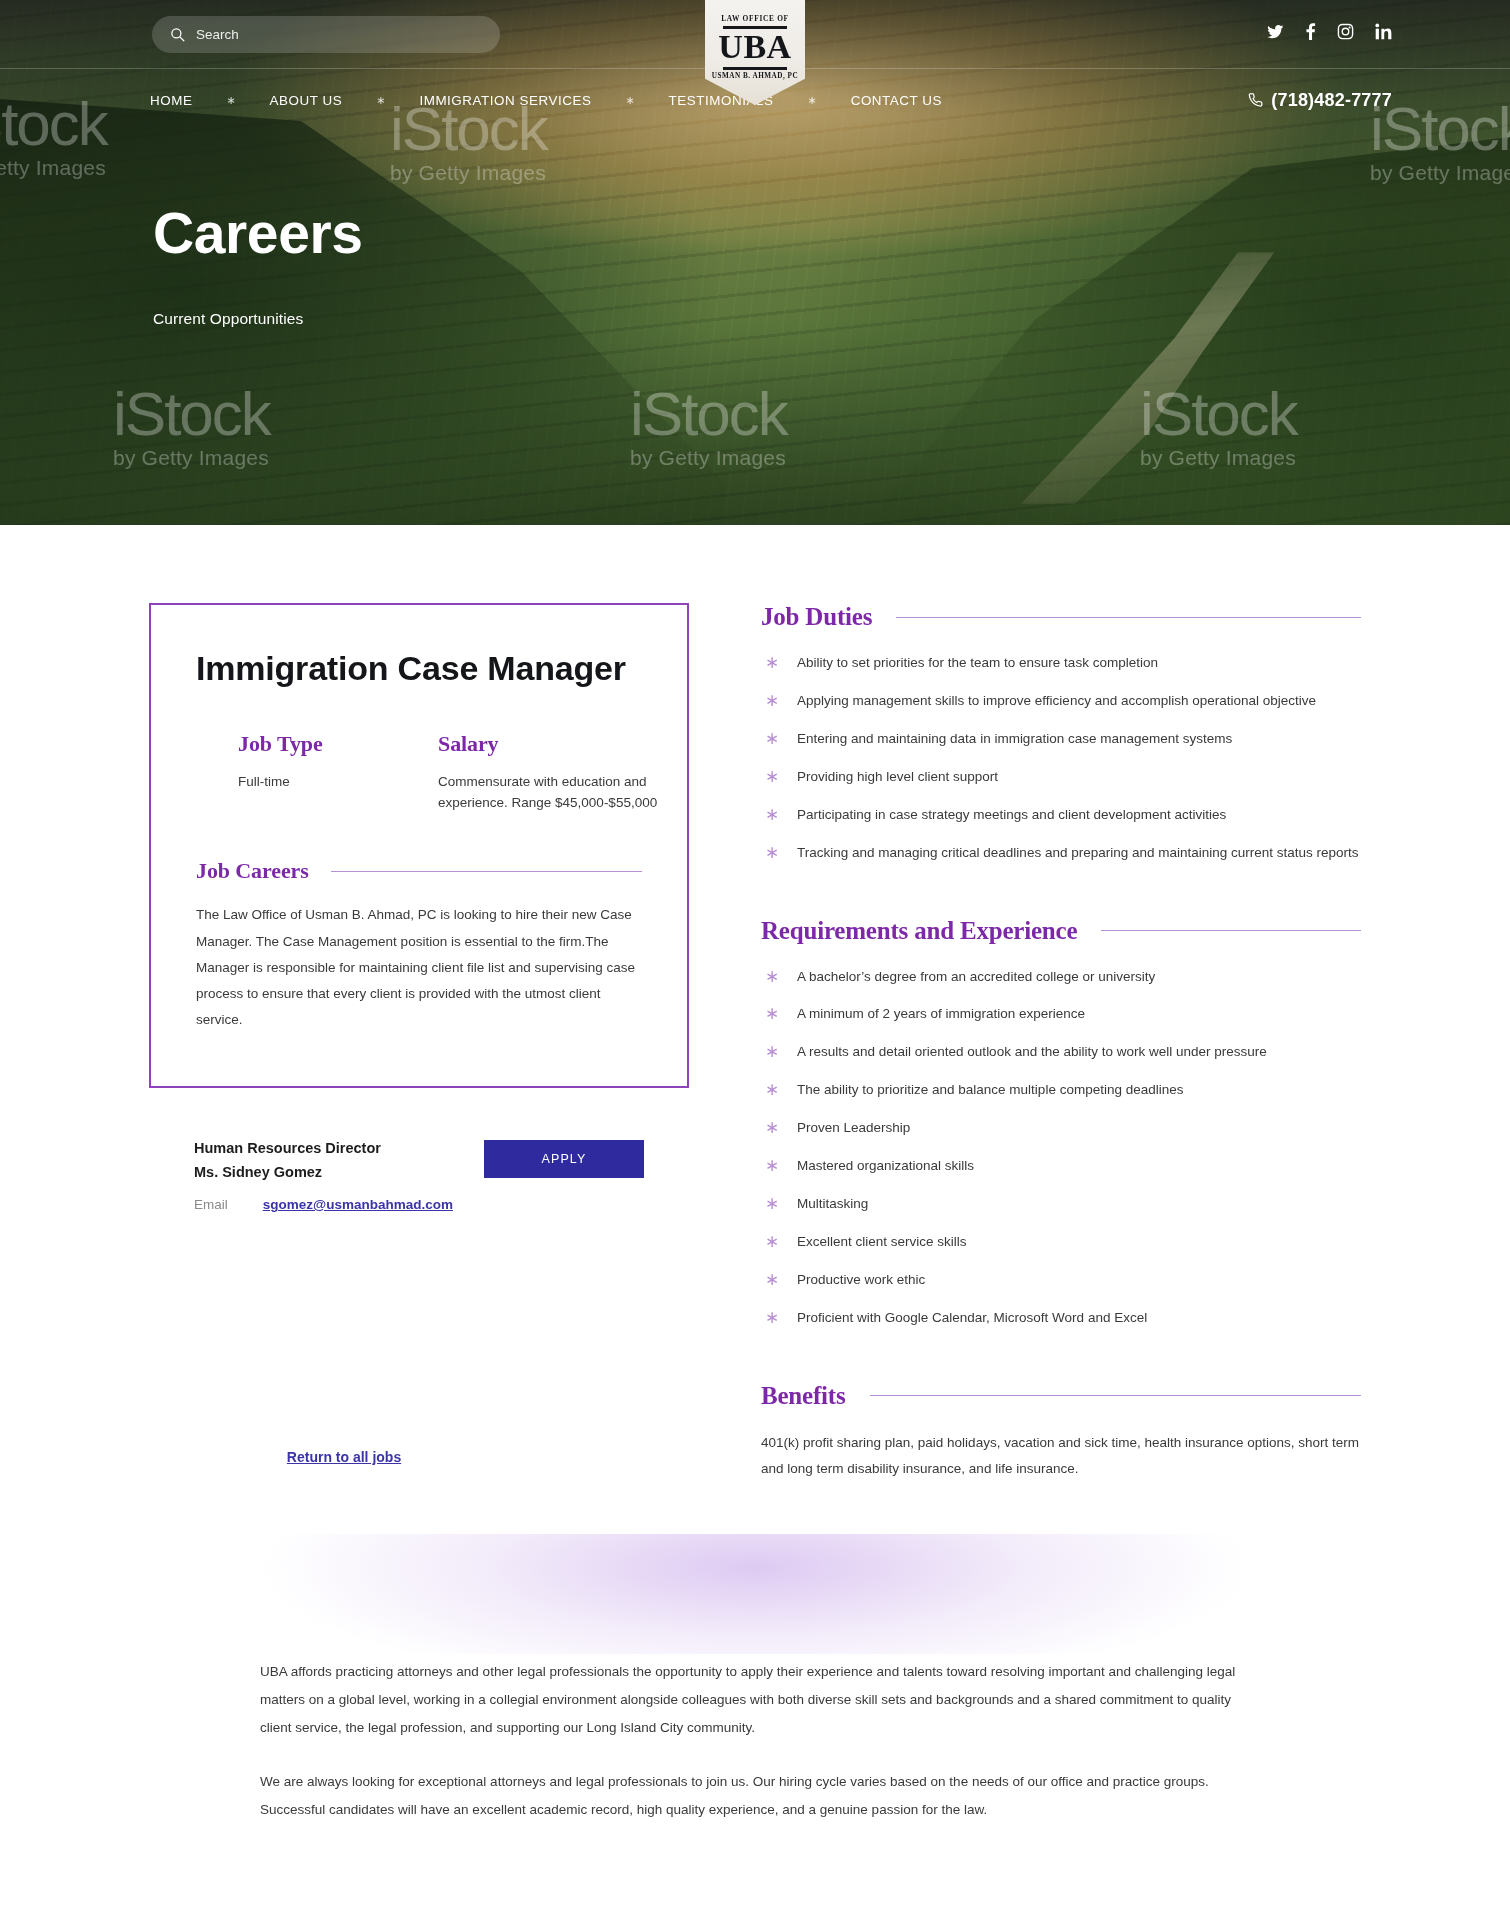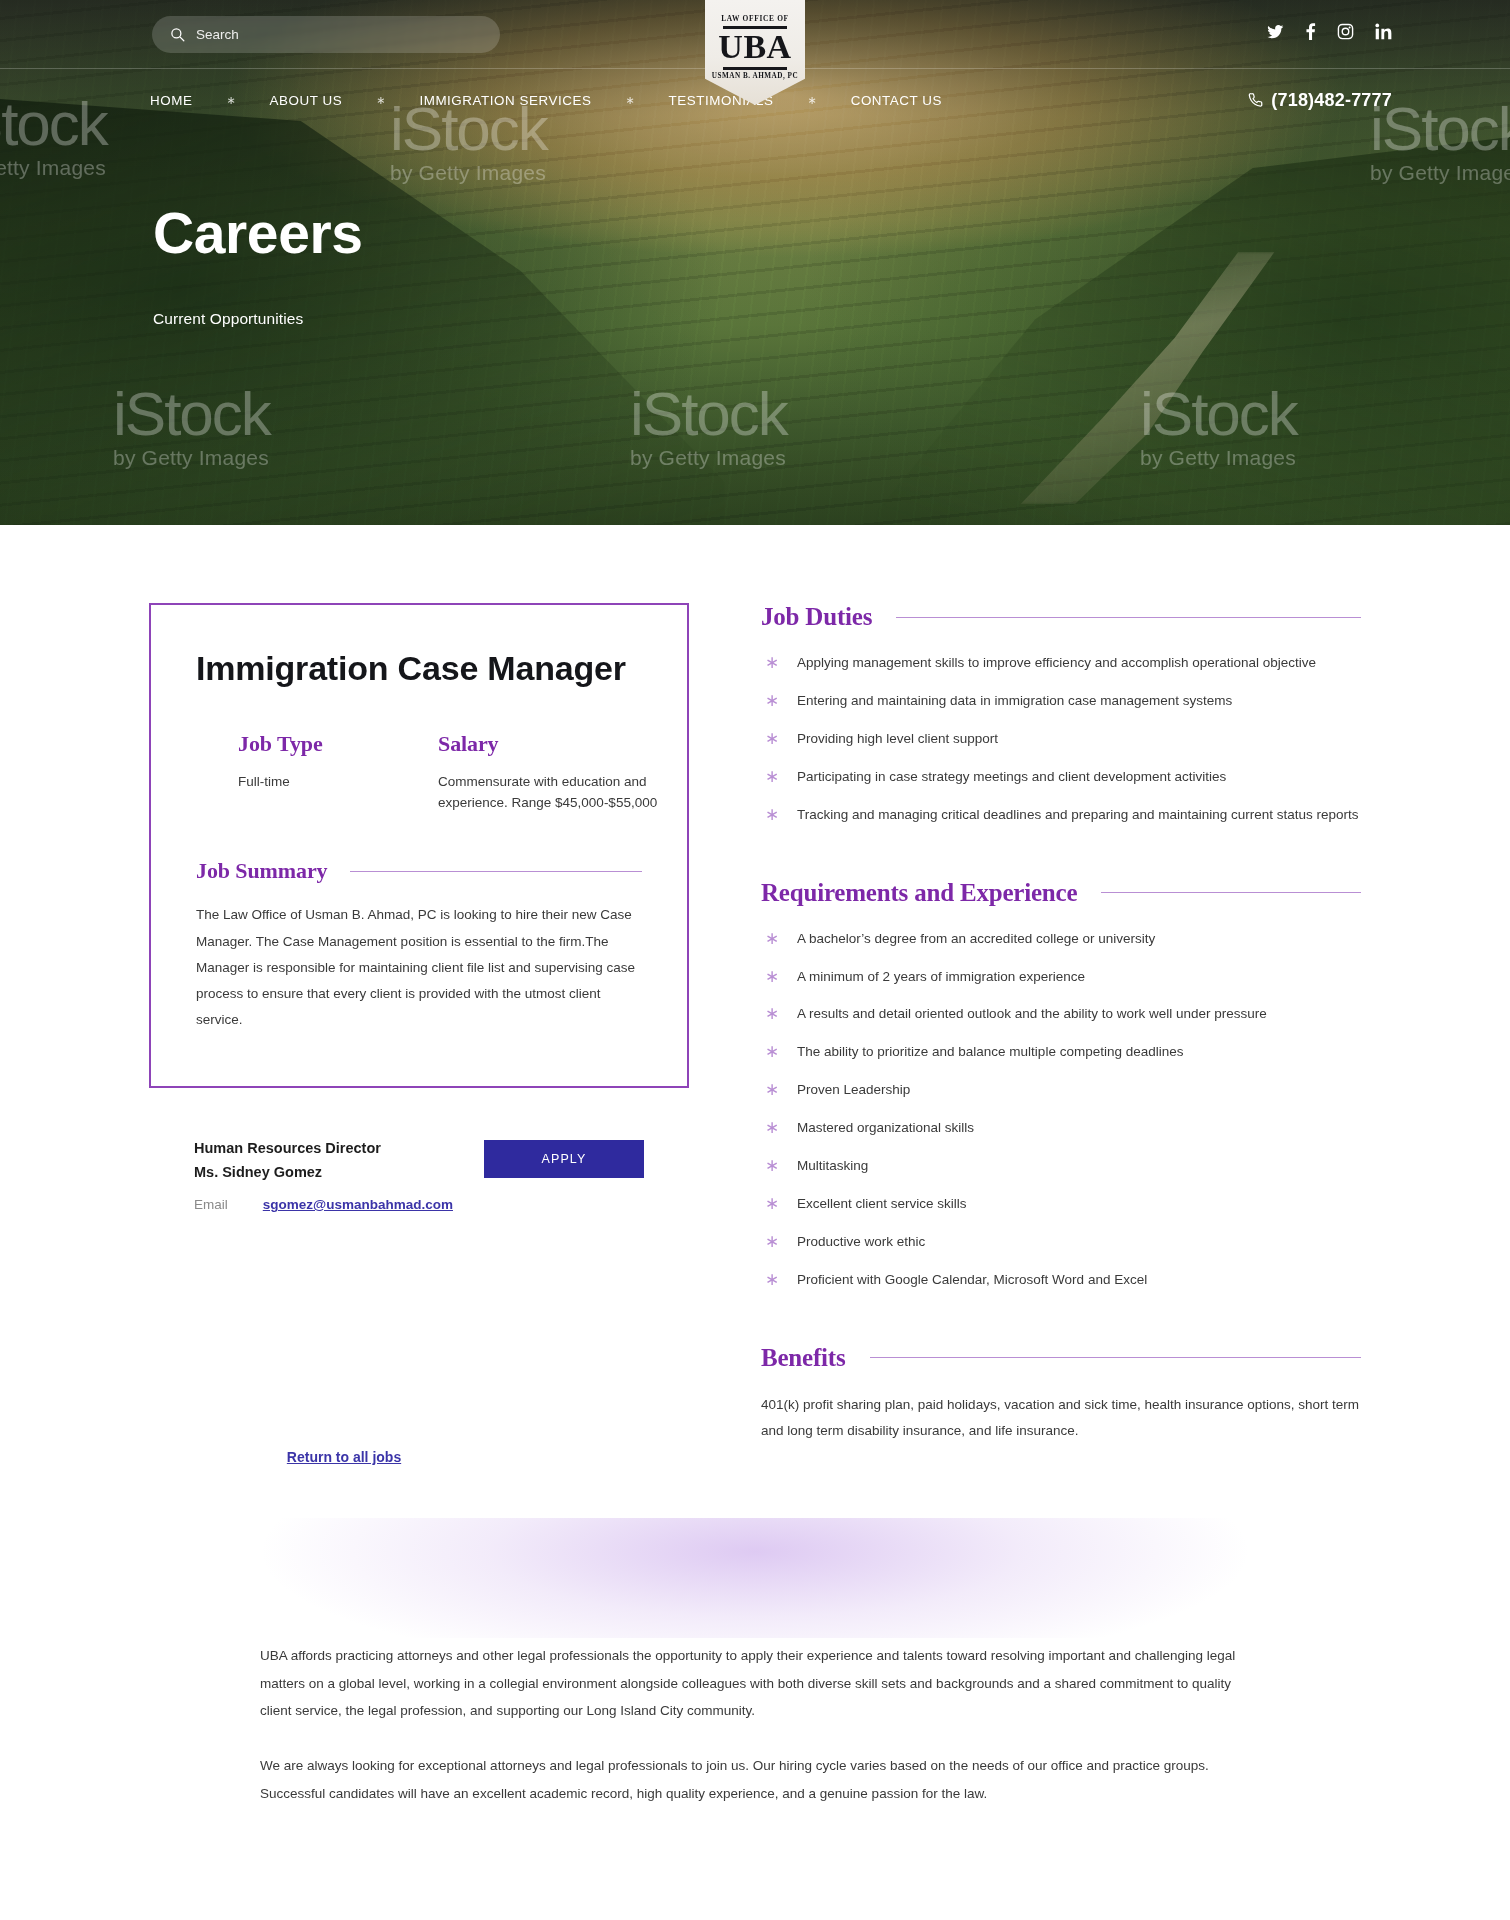--- a/index.html
+++ b/index.html
@@ -360,21 +360,21 @@
                 <div class="meta-label">Job Type</div>
                 <div class="meta-value">Full-time</div>
               </div>
               <div class="meta-col-b">
                 <div class="meta-label">Salary</div>
                 <div class="meta-value">Commensurate with education and experience. Range $45,000-$55,000</div>
               </div>
             </div>
 
             <div class="summary-head">
-              <div class="meta-label">Job Summary</div>
+              <div class="meta-label">Job Careers</div>
               <div class="head-line"></div>
             </div>
             <div class="summary-body">The Law Office of Usman B. Ahmad, PC is looking to hire their new Case Manager. The Case Management position is essential to the firm.The Manager is responsible for maintaining client file list and supervising case process to ensure that every client is provided with the utmost client service.</div>
           </div>
 
           <div class="hr-block">
             <div class="hr-left">
               <div class="hr-name">Human Resources Director</div>
               <div class="hr-name">Ms. Sidney Gomez</div>
               <div class="hr-email-row">
@@ -390,20 +390,21 @@
           </div>
         </div>
 
         <div class="col-right">
 
           <div class="sec-head">
             <div class="sec-title">Job Duties</div>
             <div class="sec-line"></div>
           </div>
           <ul class="bul">
+            <li>Ability to set priorities for the team to ensure task completion</li>
             <li>Applying management skills to improve efficiency and accomplish operational objective</li>
             <li>Entering and maintaining data in immigration case management systems</li>
             <li>Providing high level client support</li>
             <li>Participating in case strategy meetings and client development activities</li>
             <li>Tracking and managing critical deadlines and preparing and maintaining current status reports</li>
           </ul>
 
           <div class="sec-gap"></div>
 
           <div class="sec-head">

